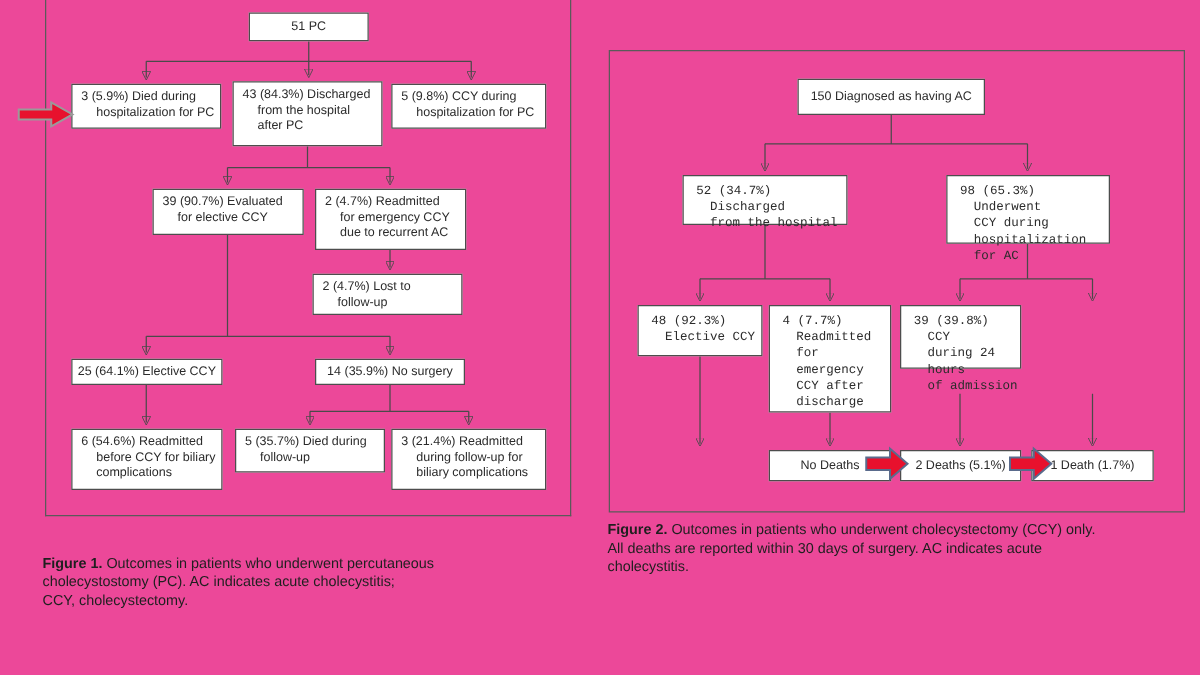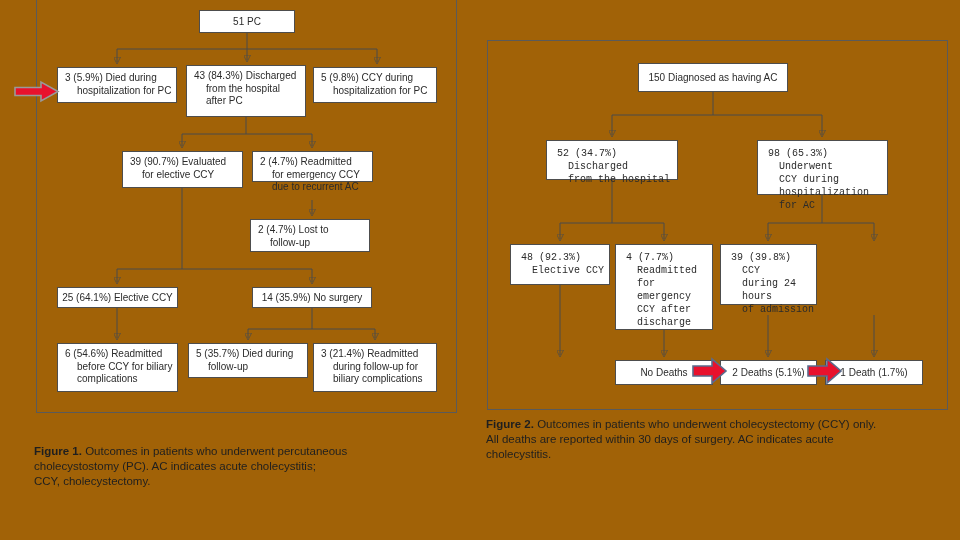--- a/index.html
+++ b/index.html
@@ -1,16 +1,16 @@
 <!DOCTYPE html>
 <html><head>
 <meta charset="utf-8">
 <style>
   html,body{margin:0;padding:0;background:#ffffff;}
-  .stage{position:relative;width:960px;height:540px;background:#a16207;overflow:hidden;
+  .stage{position:relative;width:960px;height:540px;background:#ec4899;overflow:hidden;
          font-family:"Liberation Sans","DejaVu Sans",sans-serif;color:#2b2b2b;}
   .frame{position:absolute;box-sizing:border-box;}
   .frame1{left:36px;top:0;width:421px;height:413px;
           border-left:1px solid #5a5a5a;border-right:1px solid #5a5a5a;border-bottom:1px solid #5a5a5a;}
   .frame2{left:487px;top:40px;width:461px;height:370px;border:1px solid #5a5a5a;}
   svg.connectors{position:absolute;left:0;top:0;width:960px;height:540px;}
   svg.connectors path, svg.connectors line{stroke:#4a4a4a;stroke-width:1;fill:none;}
   .node{position:absolute;background:#fff;border:1px solid #4d4d4d;box-sizing:border-box;
         font-size:10px;color:#2b2b2b;}
   .hang{padding:4px 2px 2px 19px;text-indent:-12px;line-height:12.5px;white-space:pre-line;}
@@ -72,21 +72,21 @@
   <div class="node center" style="left:199px;top:10px;width:96px;height:23px">51 PC</div>
   <div class="node hang" style="left:57px;top:67px;width:120px;height:36px">3 (5.9%) Died during
 hospitalization for PC</div>
   <div class="node hang" style="left:186px;top:65px;width:120px;height:52px">43 (84.3%) Discharged
 from the hospital
 after PC</div>
   <div class="node hang" style="left:313px;top:67px;width:124px;height:36px">5 (9.8%) CCY during
 hospitalization for PC</div>
   <div class="node hang" style="left:122px;top:151px;width:121px;height:37px">39 (90.7%) Evaluated
 for elective CCY</div>
-  <div class="node hang" style="left:252px;top:151px;width:121px;height:31px">2 (4.7%) Readmitted
+  <div class="node hang" style="left:252px;top:151px;width:121px;height:49px">2 (4.7%) Readmitted
 for emergency CCY
 due to recurrent AC</div>
   <div class="node hang" style="left:250px;top:219px;width:120px;height:33px">2 (4.7%) Lost to
 follow-up</div>
   <div class="node center" style="left:57px;top:287px;width:121px;height:21px">25 (64.1%) Elective CCY</div>
   <div class="node center" style="left:252px;top:287px;width:120px;height:21px">14 (35.9%) No surgery</div>
   <div class="node hang" style="left:57px;top:343px;width:121px;height:49px">6 (54.6%) Readmitted
 before CCY for biliary
 complications</div>
   <div class="node hang" style="left:188px;top:343px;width:120px;height:35px">5 (35.7%) Died during
@@ -101,21 +101,21 @@
   <div class="node hang2" style="left:757px;top:140px;width:131px;height:55px">98 (65.3%) Underwent
 CCY during
 hospitalization for AC</div>
   <div class="node hang2" style="left:510px;top:244px;width:100px;height:41px">48 (92.3%)
 Elective CCY</div>
   <div class="node hang2" style="left:615px;top:244px;width:98px;height:86px">4 (7.7%)
 Readmitted
 for emergency
 CCY after
 discharge</div>
-  <div class="node hang2" style="left:720px;top:244px;width:97px;height:61px">39 (39.8%) CCY
+  <div class="node hang2" style="left:720px;top:244px;width:97px;height:51px">39 (39.8%) CCY
 during 24
 hours
 of admission</div>
   <div class="node center" style="left:615px;top:360px;width:98px;height:25px">No Deaths</div>
   <div class="node center" style="left:720px;top:360px;width:97px;height:25px">2 Deaths (5.1%)</div>
   <div class="node center" style="left:825px;top:360px;width:98px;height:25px">1 Death (1.7%)</div>
 
   <div class="caption" style="left:34px;top:444px;width:350px"><span class="cap-b">Figure 1.</span><span> Outcomes in patients who underwent percutaneous
 cholecystostomy (PC). AC indicates acute cholecystitis;
 CCY, cholecystectomy.</span></div>

